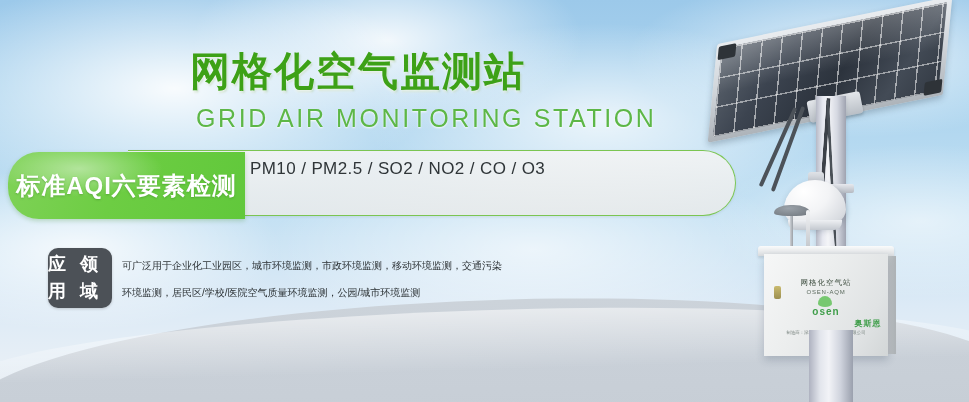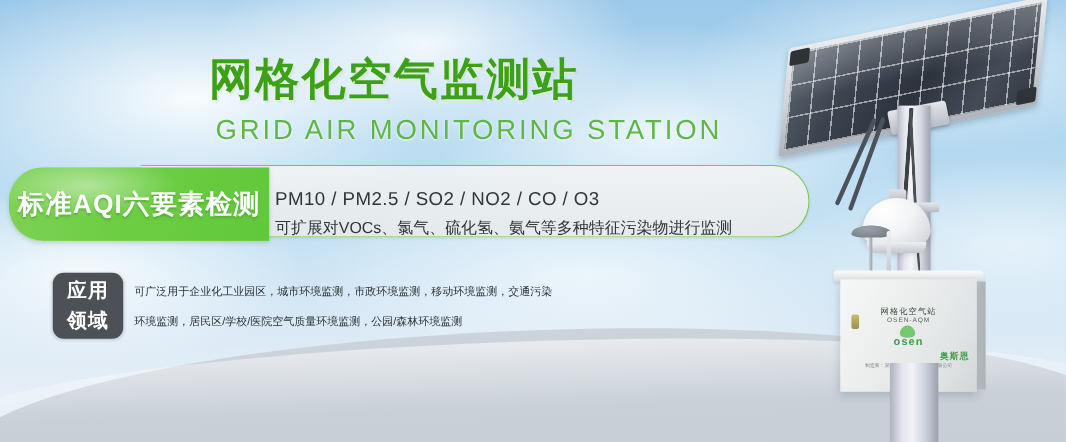--- a/index.html
+++ b/index.html
@@ -63,21 +63,21 @@
     border:1.6px solid #7bc552;
     border-left:none;
     border-radius:0 33px 33px 0;
     box-shadow:0 1px 3px rgba(0,0,0,.07);
   }
   .spec-text{
     position:absolute; left:250px; top:150px; width:430px;
   }
   .spec-line1{
     font-size:17px; color:#2f3538; letter-spacing:.4px;
-    line-height:30px; padding-top:16px; white-space:nowrap;
+    line-height:30px; padding-top:4px; white-space:nowrap;
   }
   .spec-line2{
     font-size:14.5px; color:#2f3538; line-height:24px; white-space:nowrap;
   }
   .spec-badge{
     position:absolute; left:8px; top:152px; width:237px; height:67px;
     border-radius:31px 0 0 31px;
     background:
       radial-gradient(ellipse 120px 40px at 30% 25%, rgba(255,255,255,.45) 0%, rgba(255,255,255,0) 70%),
       linear-gradient(105deg,#7fd257 0%,#6dcd43 45%,#61c83b 100%);
@@ -87,21 +87,21 @@
   .spec-badge span{
     color:#fff; font-size:24px; font-weight:bold; letter-spacing:1px;
     text-shadow:0 1px 2px rgba(60,130,40,.45);
     white-space:nowrap;
   }
 
   
   .app-badge{
     position:absolute; left:48px; top:248px; width:64px; height:60px;
     background:#4c5157; border-radius:10px;
-    display:flex; flex-direction:column; align-items:center; justify-content:center;
+    display:flex; flex-direction:row; align-items:center; justify-content:center;
     box-shadow:0 1px 3px rgba(0,0,0,.18);
   }
   .app-badge span{
     color:#fff; font-size:18px; font-weight:bold; line-height:27px; letter-spacing:1px;
   }
   .app-text{ position:absolute; left:122px; top:252px; width:580px; }
   .app-text div{
     font-size:10px; color:#2c3235; line-height:27px; white-space:nowrap;
   }
 
@@ -263,33 +263,32 @@
   <div class="ground-hi"></div>
 
   <div class="title">网格化空气监测站</div>
   <div class="subtitle">GRID AIR MONITORING STATION</div>
 
   <div class="spec-row">
     <div class="spec-panel"></div>
   </div>
   <div class="spec-text">
     <div class="spec-line1">PM10 / PM2.5 / SO2 / NO2 / CO / O3</div>
-    <div class="spec-line2">可扩展对VOCs、氯气、硫化氢、氨气等多种特征污染物进行监测</div>
   </div>
   <div class="spec-badge">
     <span>标准AQI六要素检测</span>
   </div>
 
   <div class="app-badge">
     <span>应用</span>
     <span>领域</span>
   </div>
   <div class="app-text">
     <div>可广泛用于企业化工业园区，城市环境监测，市政环境监测，移动环境监测，交通污染</div>
-    <div>环境监测，居民区/学校/医院空气质量环境监测，公园/森林环境监测</div>
+    <div>环境监测，居民区/学校/医院空气质量环境监测，公园/城市环境监测</div>
   </div>
 
   <div class="product">
 
     <div class="panel-wrap">
       <div class="panel-frame">
         <div class="panel-cells"></div>
         <div class="panel-gloss"></div>
         <div class="panel-corner pc-tl"></div>
         <div class="panel-corner pc-br"></div>

